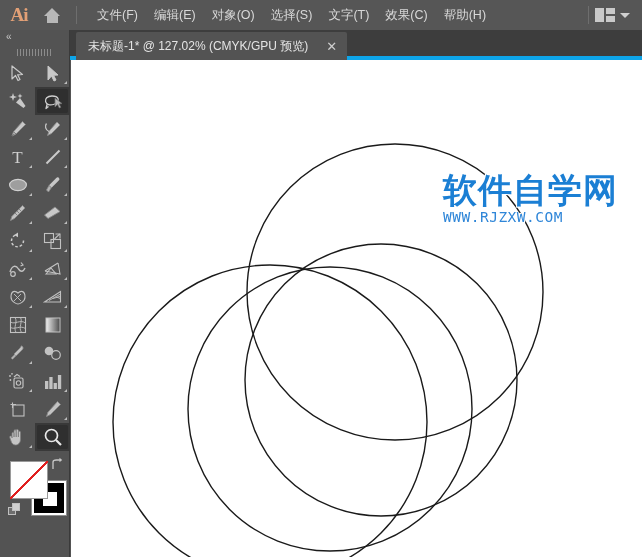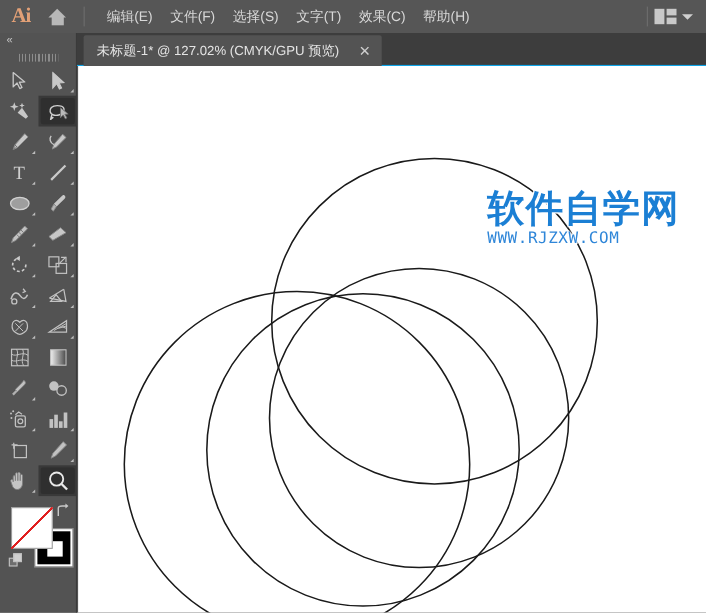--- a/index.html
+++ b/index.html
@@ -40,21 +40,21 @@
   .ws-icon i{ position:absolute; background:#c9c9c9; display:block; }
   .ws-icon i.a{ left:0; top:0; width:9px; height:14px; }
   .ws-icon i.b{ left:11px; top:0; width:9px; height:6px; }
   .ws-icon i.c{ left:11px; top:8px; width:9px; height:6px; }
   .chev{ width:0;height:0; border-left:5px solid transparent;border-right:5px solid transparent;
          border-top:5px solid #d0d0d0; margin-right:8px; }
 
   
   .tabbar{
     position:absolute; left:70px; top:30px; width:572px; height:30px;
-    background:#3d3d3d; border-bottom:1px solid #0ea5e9;
+    background:#3d3d3d; border-bottom:4px solid #0ea5e9;
   }
   .tab{
     position:absolute; left:6px; top:2px; height:28px;
     background:#535353; display:flex; align-items:center;
     padding:0 6px 0 12px; border-top-left-radius:2px; border-top-right-radius:2px;
   }
   .tab-label{ font-size:12px; color:#e4e4e4; white-space:nowrap; }
   .tab-close{ font-size:13px; color:#cfcfcf; margin-left:14px; line-height:1; padding:2px 4px; }
 
   
@@ -139,22 +139,23 @@
   <div class="menubar">
     <div class="ai-logo">Ai</div>
     <div class="home-btn">
       <div class="home-ic">
         <span class="roof"></span>
           <span class="body"></span>
       </div>
     </div>
     <div class="vsep"></div>
     <div class="menuitems">
+      <div class="menuitem">文件(F)</div>
       <div class="menuitem">编辑(E)</div>
-      <div class="menuitem">文件(F)</div>
+      <div class="menuitem">对象(O)</div>
       <div class="menuitem">选择(S)</div>
       <div class="menuitem">文字(T)</div>
       <div class="menuitem">效果(C)</div>
       <div class="menuitem">帮助(H)</div>
     </div>
     <div class="ws-area">
       <div class="vsep"></div>
       <div class="ws-icon">
         <i class="a"></i>
           <i class="b"></i>

